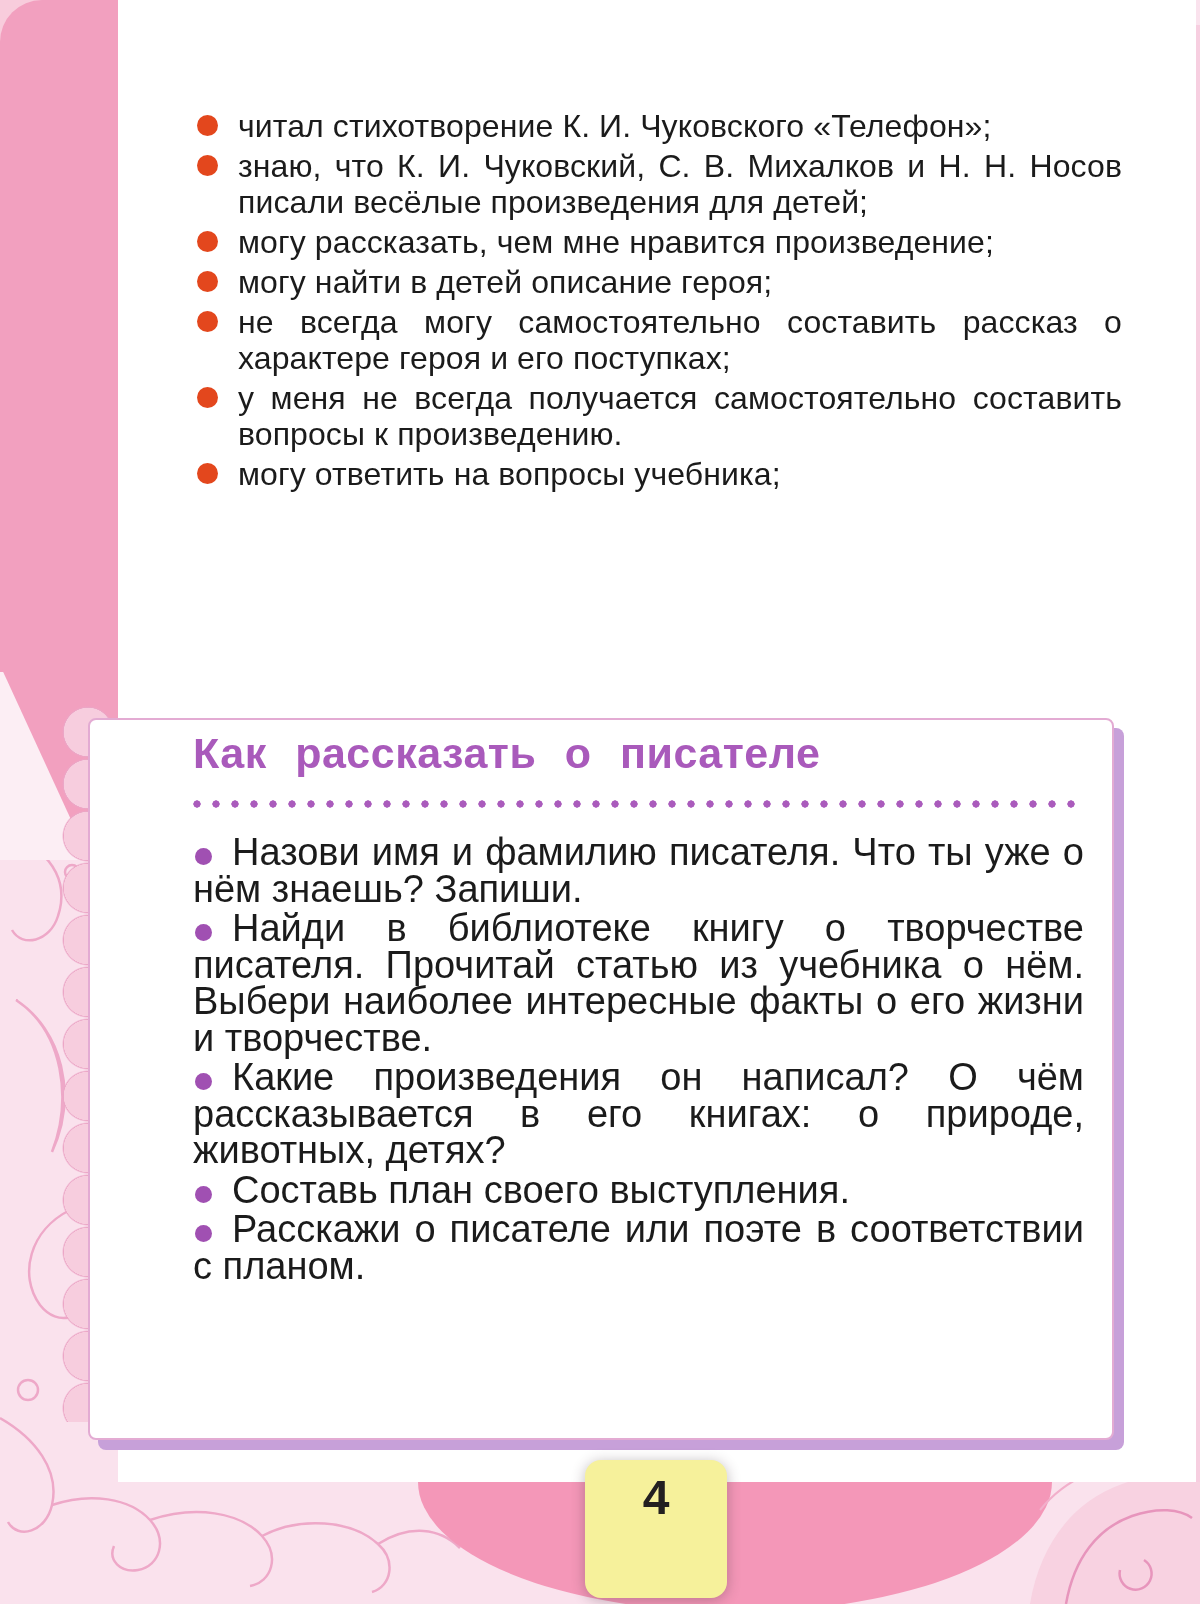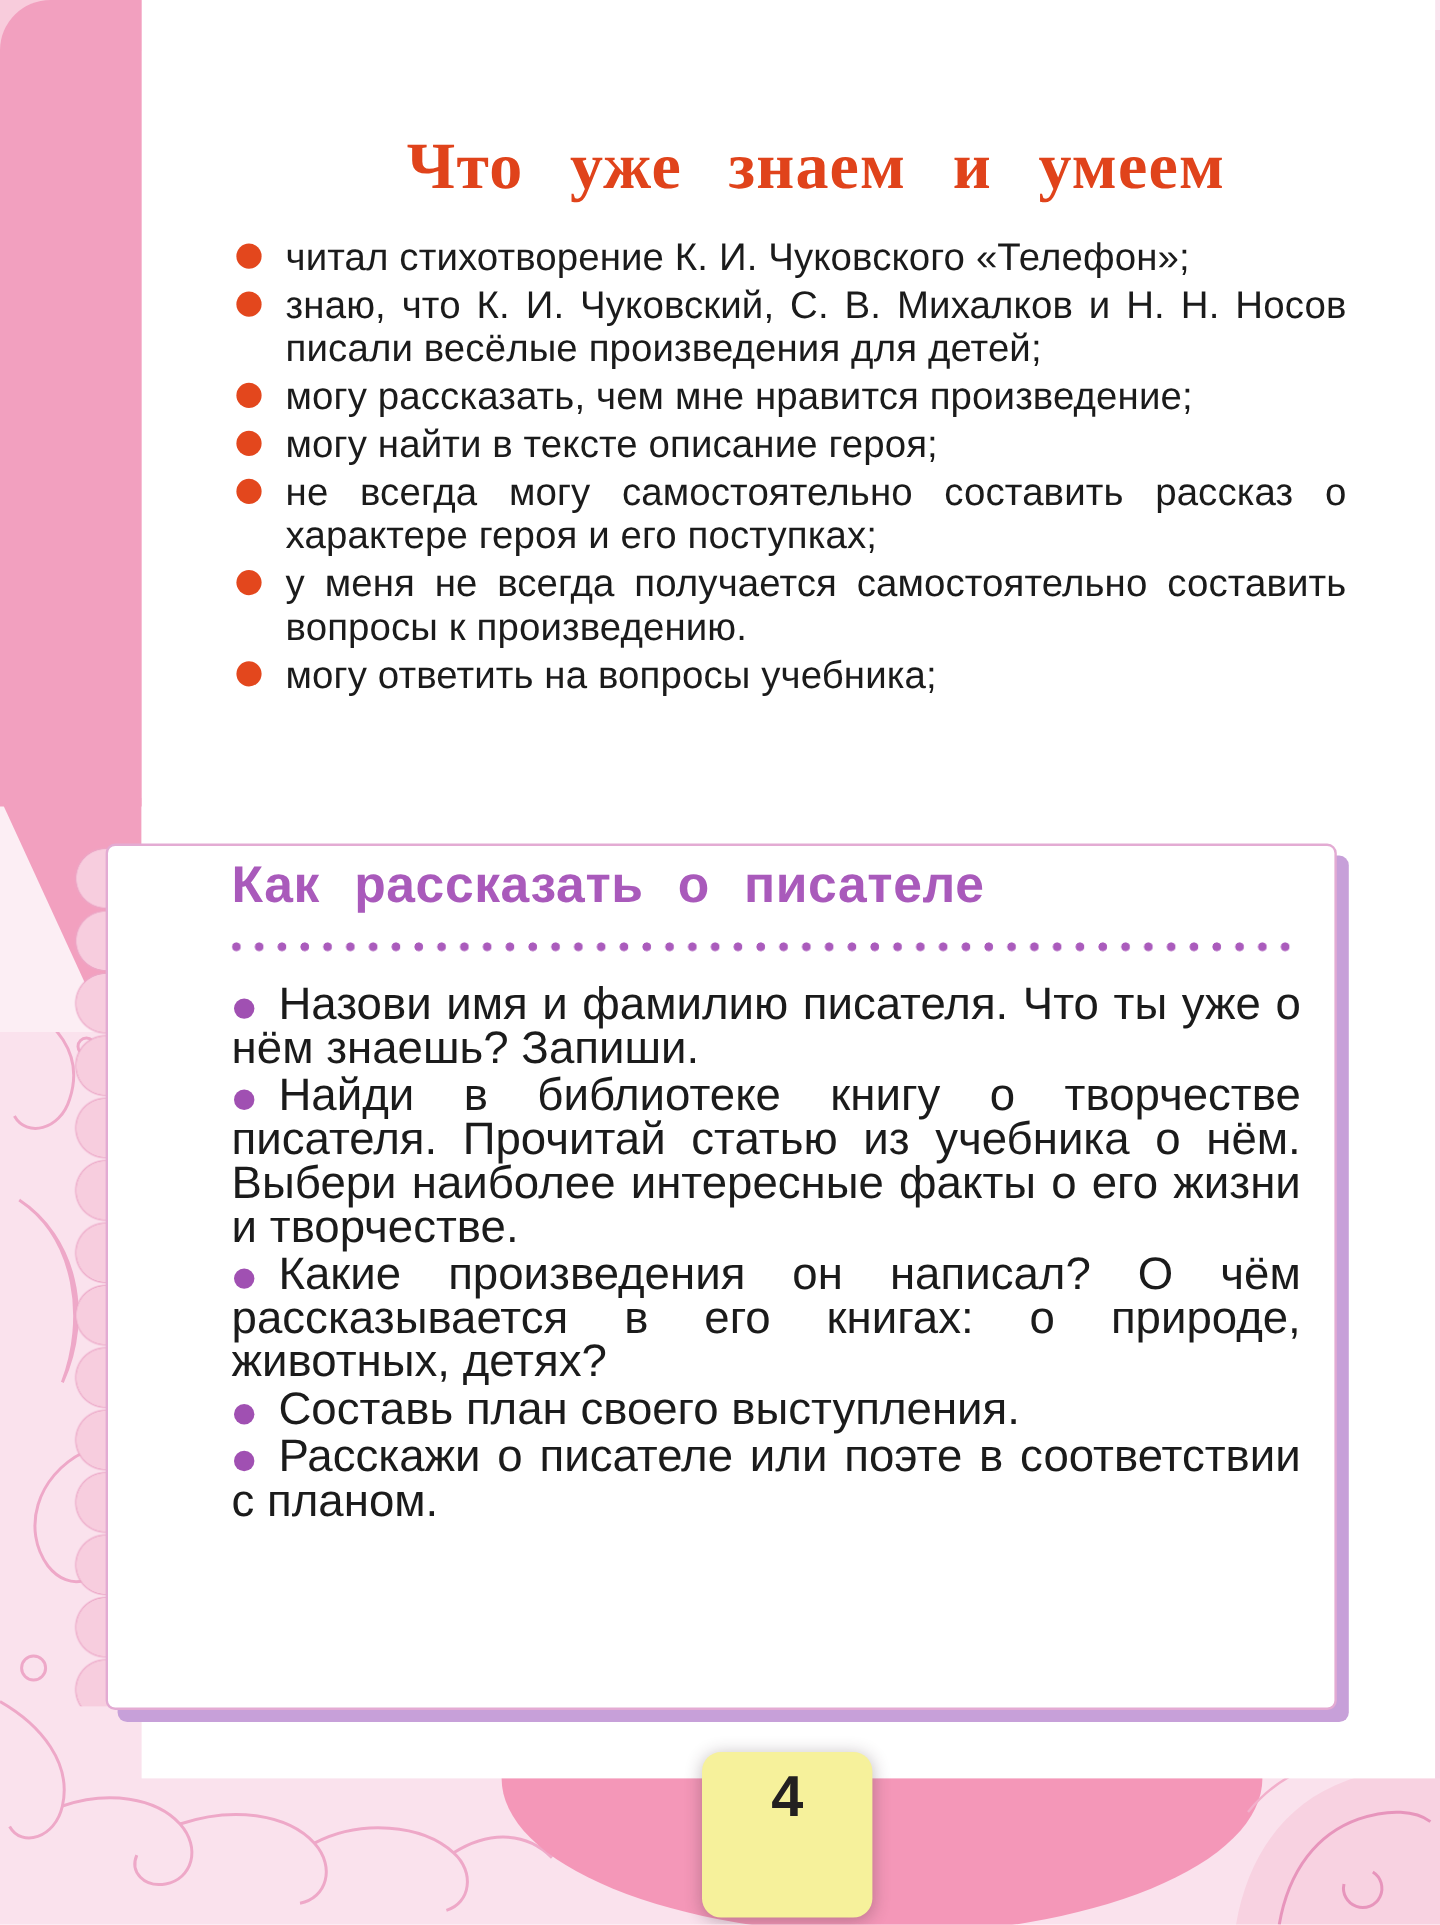--- a/index.html
+++ b/index.html
@@ -61,21 +61,21 @@
   }
   
   .scallop-strip{
     position:absolute;left:62px;top:706px;width:52px;height:716px;z-index:6;
     background-image:radial-gradient(circle at 26px 26px,
       var(--scallop_pink,#F7CDDE) 24px, #EBA6C6 24.5px, rgba(0,0,0,0) 26px);
     background-size:52px 52px;background-repeat:repeat-y;
   }
   
   .box{
-    position:absolute;left:88px;top:703px;width:1026px;min-height:722px;
+    position:absolute;left:88px;top:718px;width:1026px;min-height:722px;
     box-sizing:border-box;
     background:#FFFFFF;border:2px solid var(--box_border,#E3ABD3);border-radius:8px;
     box-shadow:10px 10px 0 0 var(--lavender,#C7A0D9);
     padding:8px 28px 10px 103px;z-index:7;color:var(--text_dark,#1B1B1B);
   }
   .box-heading{
     margin:0;font-size:43px;line-height:50px;font-weight:bold;
     letter-spacing:0.5px;word-spacing:16px;color:var(--heading_purple,#A95ABB);
   }
   .dots{
@@ -130,26 +130,25 @@
     <path d="M1030 1604 C 1040 1545 1072 1502 1122 1484 C 1152 1473 1182 1471 1200 1476 L1200 1604 Z" fill="#F8D2E1"></path>
     <g fill="none" stroke="#E795BC" stroke-width="2.5">
       <path d="M1066 1604 C 1074 1558 1098 1528 1132 1516 C 1158 1507 1180 1509 1192 1518"></path>
       <path d="M1120 1570 a16 16 0 1 0 24 -10"></path>
     </g>
     <path d="M1040 1510 C 1066 1478 1104 1462 1146 1464" fill="none" stroke="#F2AFCB" stroke-width="2"></path>
   </svg>
 
   <div class="page">
     <div class="content">
-      <h1 class="title">Что уже знаем и умеем</h1>
       <ul class="know-list body-text">
         <li><span class="bullet-orange"></span><span>читал стихотворение К. И. Чуковского «Телефон»;</span></li>
         <li><span class="bullet-orange"></span><span>знаю, что К. И. Чуковский, С. В. Михалков и Н. Н. Носов писали весёлые произведения для детей;</span></li>
         <li><span class="bullet-orange"></span><span>могу рассказать, чем мне нравится произведение;</span></li>
-        <li><span class="bullet-orange"></span><span>могу найти в тексте описание героя;</span></li>
+        <li><span class="bullet-orange"></span><span>могу найти в детей описание героя;</span></li>
         <li><span class="bullet-orange"></span><span>не всегда могу самостоятельно составить рассказ о характере героя и его поступках;</span></li>
         <li><span class="bullet-orange"></span><span>у меня не всегда получается самостоятельно составить вопросы к произведению.</span></li>
         <li><span class="bullet-orange"></span><span>могу ответить на вопросы учебника;</span></li>
       </ul>
     </div>
   </div>
 
   <div class="right-sliver"></div>
   <div class="corner-wedge"></div>
   <div class="band"></div>

